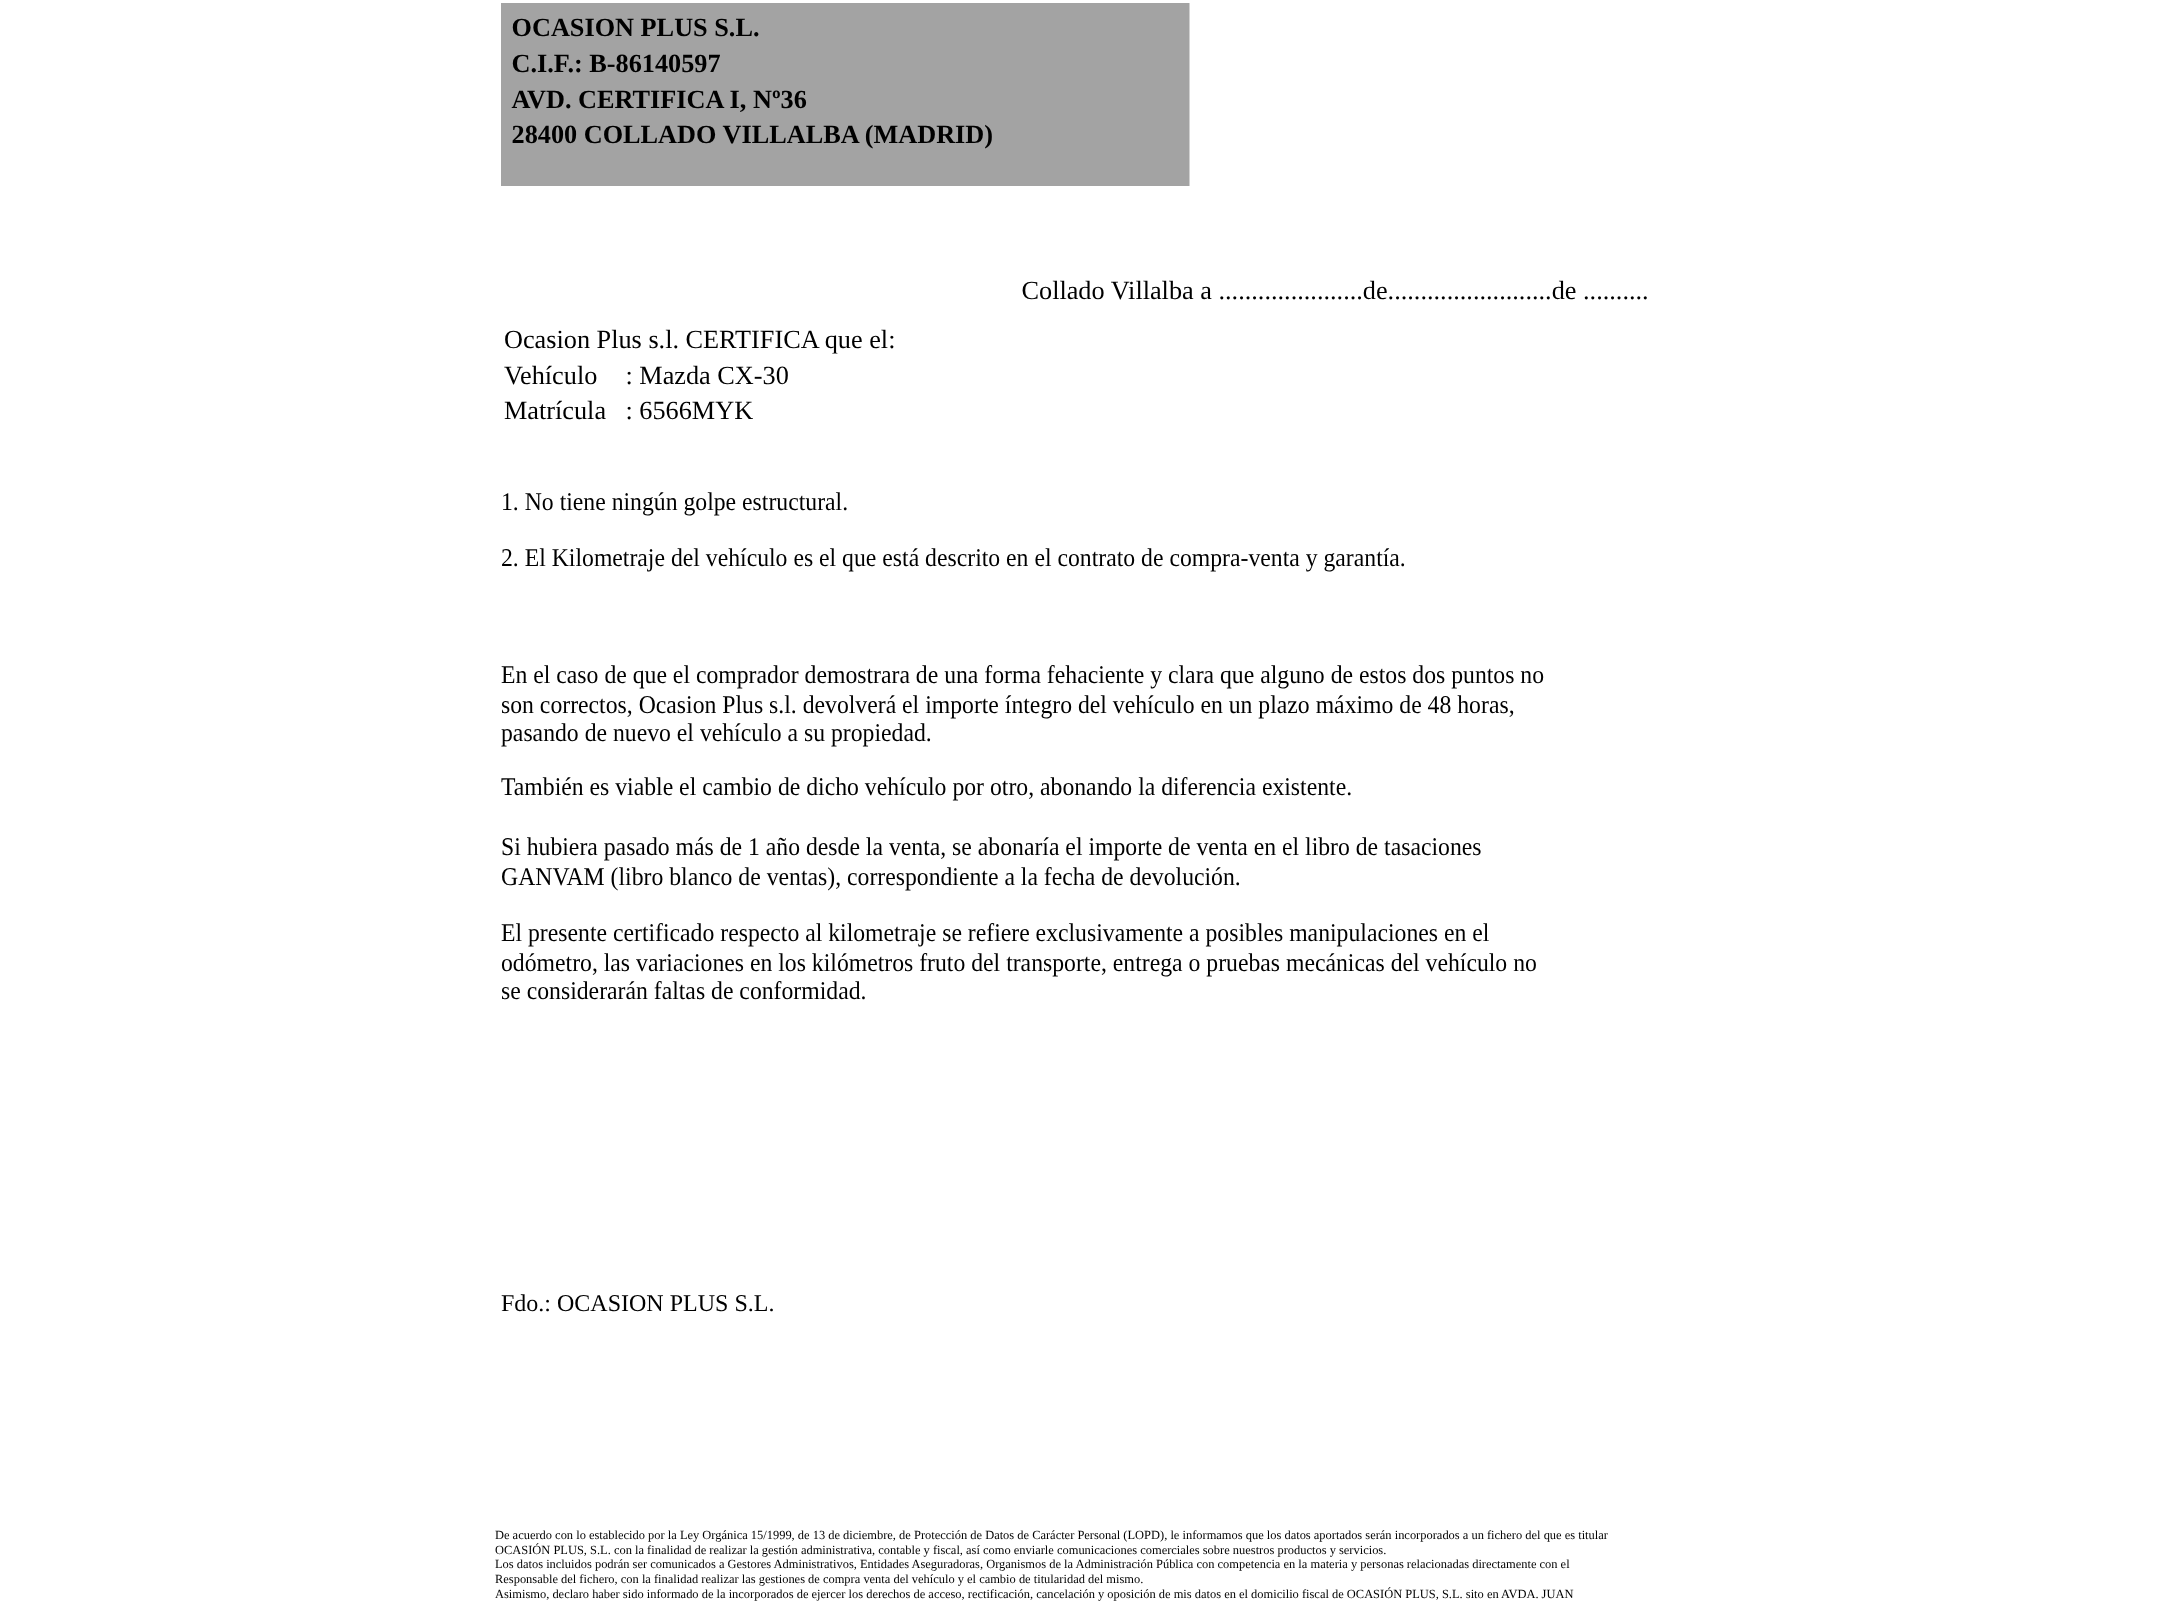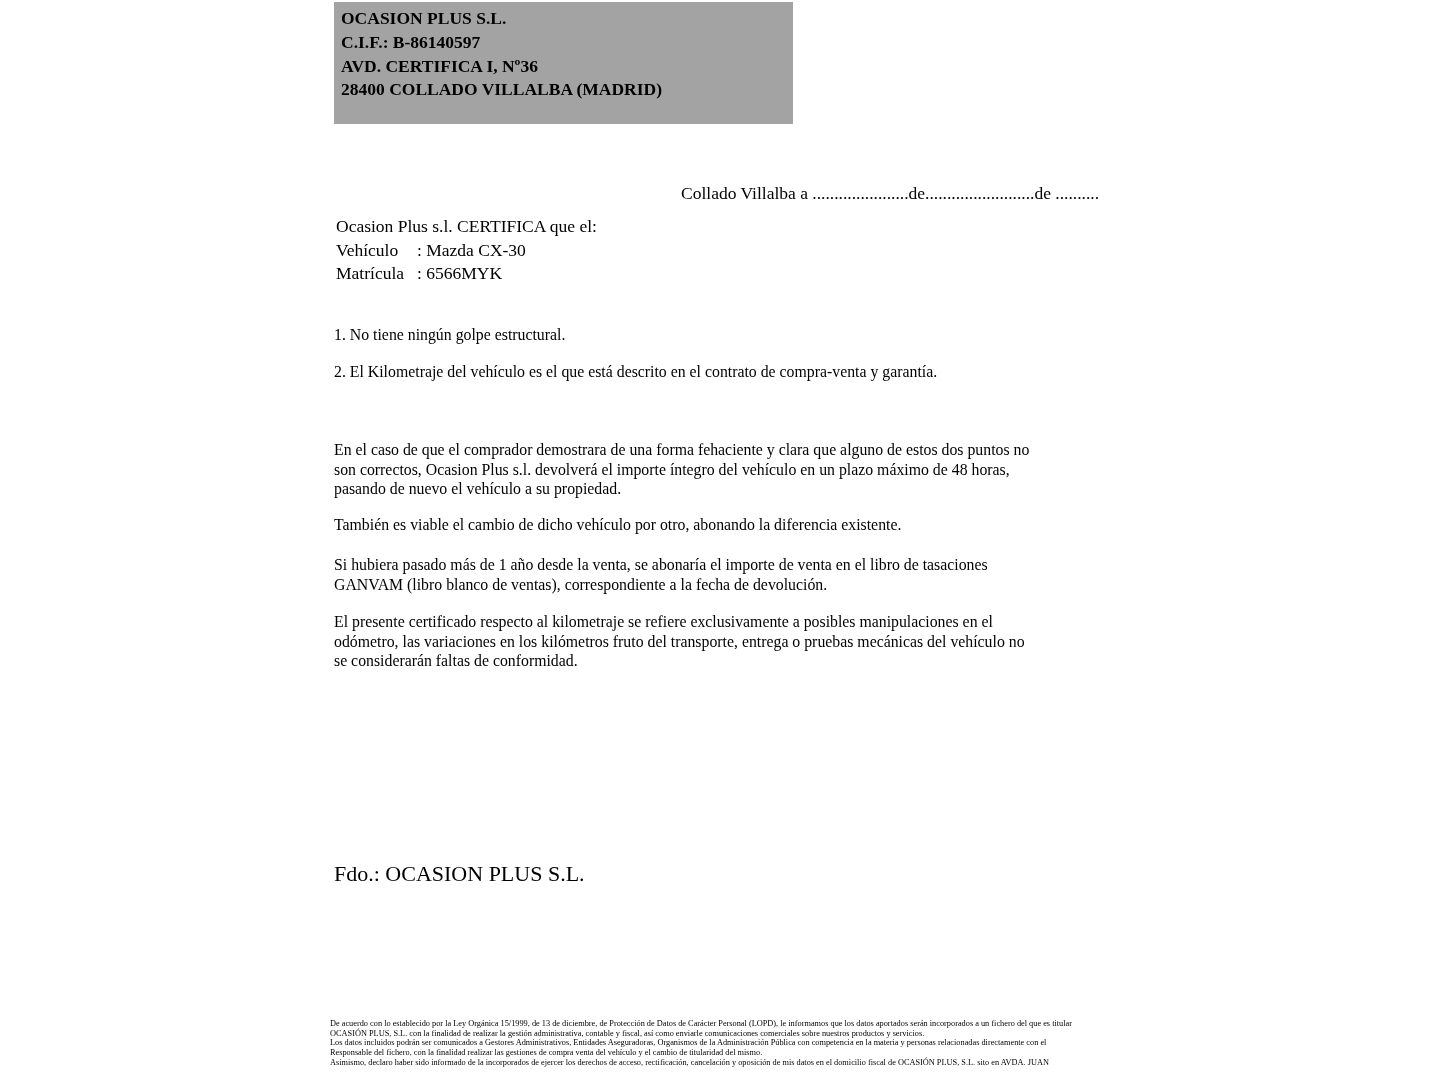--- a/index.html
+++ b/index.html
@@ -54,21 +54,21 @@
   }
   .point-1 { left: 334px; top: 325px; }
   .point-2 { left: 334px; top: 362px; }
   .para-a  { left: 334px; top: 440px; }
   .para-b  { left: 334px; top: 515px; }
   .para-c  { left: 334px; top: 555px; }
   .para-d  { left: 334px; top: 612px; }
 
   .signature {
     left: 334px; top: 861px;
-    font-size: 22px;
+    font-size: 16px;
   }
 
   .legal {
     left: 330px; top: 1019px;
     font-size: 8.3px;
     line-height: 9.65px;
     width: 1100px;
   }
   .legal div { white-space: nowrap; }
 </style>

